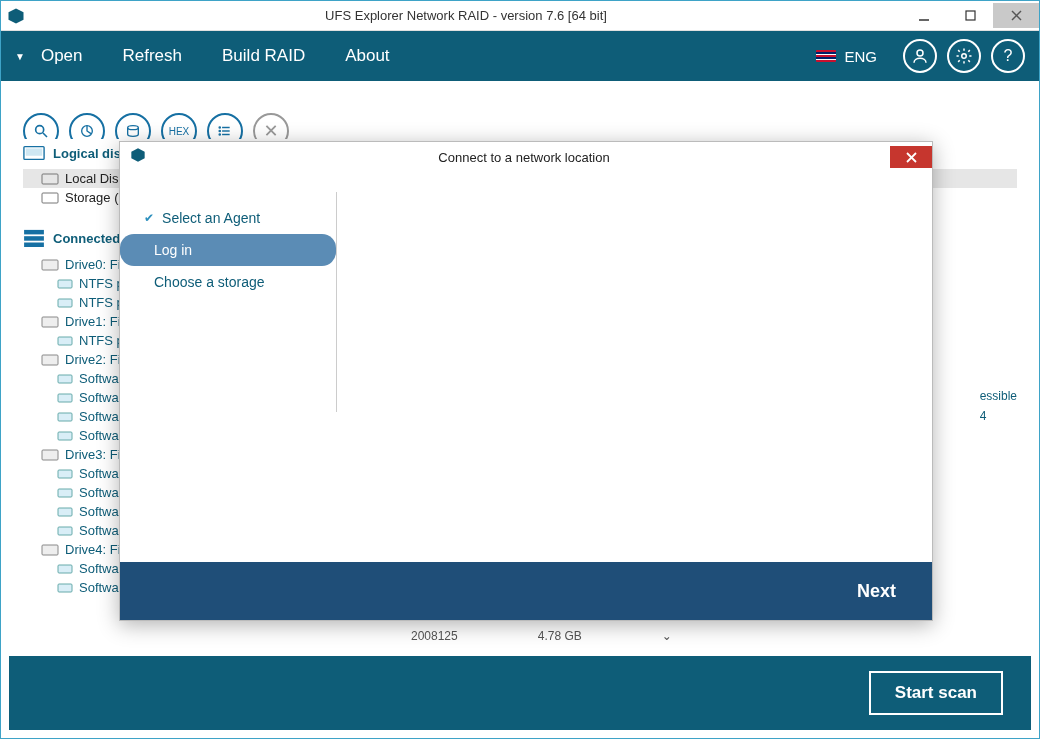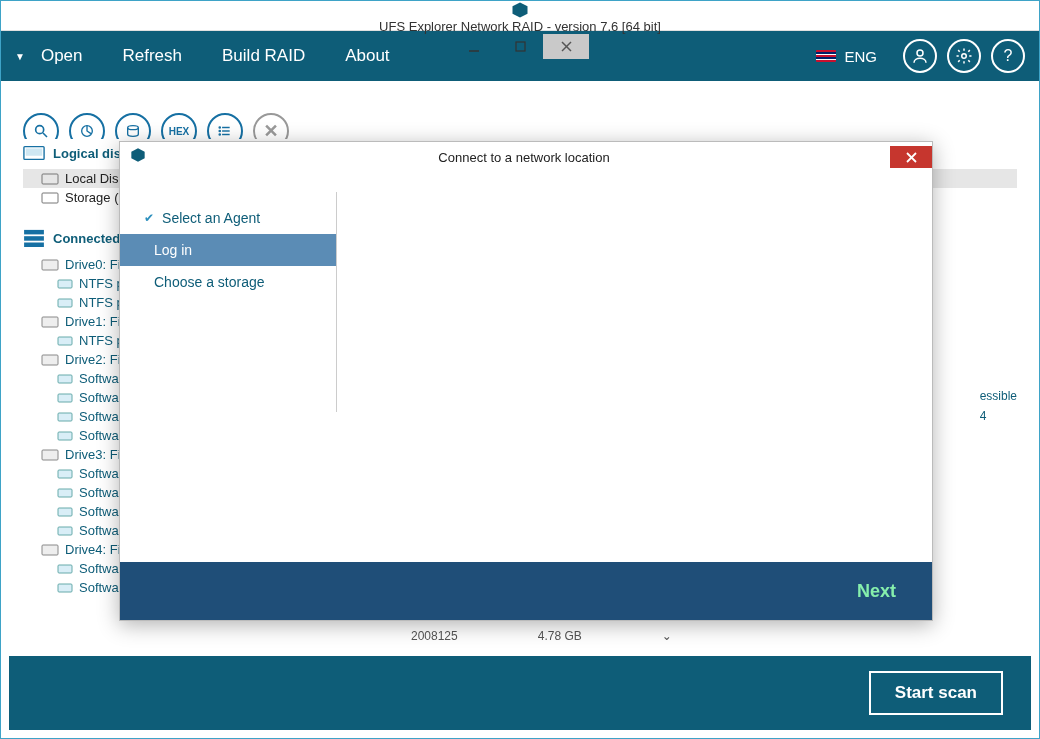--- a/index.html
+++ b/index.html
@@ -1,39 +1,39 @@
 <!DOCTYPE html>
 <html><head>
 <meta charset="utf-8">
 <style>
   * { box-sizing: border-box; margin: 0; padding: 0; font-family: "Segoe UI", Tahoma, sans-serif; }
   body { width: 1040px; height: 739px; background: #fff; overflow: hidden; border: 1px solid #3ea3c7; position: relative; }
 
   
-  .titlebar { height: 30px; background: #fff; display: flex; align-items: center; border-bottom: 1px solid #e0e0e0; flex-direction: column; }
+  .titlebar { height: 30px; background: #fff; display: flex; align-items: center; border-bottom: 1px solid #e0e0e0; }
   .titlebar .app-icon { width: 30px; display:flex; align-items:center; justify-content:center; }
   .titlebar .title { flex: 1; text-align: center; font-size: 13px; color: #333; }
   .titlebar .winbtns { display: flex; }
   .titlebar .winbtn { width: 46px; height: 25px; display:flex; align-items:center; justify-content:center; color:#444; font-size:14px; }
   .titlebar .winbtn.close { background:#c9c9c9; }
 
   
   .ribbon { height: 50px; background: #0e5d78; color: #fff; display: flex; align-items: center; padding: 0 14px; }
   .ribbon .logo { display:flex; align-items:center; gap:10px; font-size:20px; font-weight:600; margin-right: 50px; }
   .ribbon .logo .hex { width:32px; height:32px; display:flex; align-items:center; justify-content:center; }
   .ribbon .dropdown-caret { margin-right: 16px; font-size:10px; }
   .ribbon .menuitem { font-size:17px; margin-right: 40px; cursor:pointer; }
   .ribbon .spacer { flex:1; }
   .ribbon .lang { display:flex; align-items:center; gap:8px; font-size:15px; margin-right:16px; }
   .ribbon .flag { width:20px; height:12px; background: repeating-linear-gradient(0deg,#c8102e 0 1.7px,#fff 1.7px 3.4px,#012169 3.4px 5.1px); border-radius:1px; }
   .ribbon .circlebtn { width:34px; height:34px; border:2px solid #fff; border-radius:50%; display:flex; align-items:center; justify-content:center; margin-left:10px; font-size:16px; }
 
   
   .toolbar { height: 58px; display:flex; align-items:center; gap:10px; padding: 10px 22px 0 22px; background:#fff; }
-  .toolbtn { width:36px; height:36px; border:2px solid #1670a3; border-radius:50%; display:flex; align-items:center; justify-content:center; color:#1670a3; font-size:13px; font-weight:bold;margin-top:32px; }
+  .toolbtn { width:36px; height:36px; border:2px solid #1670a3; border-radius:50%; display:flex; align-items:center; justify-content:center; color:#1670a3; font-size:13px; font-weight:normal;margin-top:32px; }
   .toolbtn.x { border-color:#999; color:#999; font-size:18px; }
 
   
   .main { position: absolute; top: 138px; left: 0; right: 0; bottom: 90px; background:#fff; padding: 0 22px; }
   .tree { font-size:13px; color:#0e5d78; }
   .tree .group { display:flex; align-items:center; gap:8px; font-weight:600; margin: 6px 0 8px 0; }
   .tree .group svg, .tree .item svg { flex-shrink:0; }
   .tree .item { display:flex; align-items:center; gap:6px; padding:2px 0 2px 18px; color:#222; font-weight:400; white-space:nowrap; overflow:hidden; }
   .tree .item.sub { padding-left: 34px; color:#0e5d78; }
   .tree .item.sel { background:#e6e6e6; }
@@ -57,31 +57,31 @@
   .dlg-title .dicon { width:20px; margin-right: 8px; }
   .dlg-title .dtext { flex:1; text-align:center; font-size:13px; color:#222; }
   .dlg-title .dclose { width:42px; height:22px; background:#c6362e; color:#fff; display:flex; align-items:center; justify-content:center; font-size:14px; }
   .dlg-banner { height:50px; background:#5b8cb5; color:#fff; display:flex; align-items:center; padding:0 14px; gap:18px; }
   .dlg-banner .back { width:34px; height:34px; border:2px solid #fff; border-radius:50%; display:flex; align-items:center; justify-content:center; font-size:18px; }
   .dlg-banner .btext { font-size:22px; }
   .dlg-body { flex:1; display:flex; }
   .dlg-left { width:216px; padding:30px 0 0 0; }
   .dlg-step { font-size:14px; padding:8px 16px 8px 24px; color:#0e5d78; display:flex; align-items:center; gap:8px; }
   .dlg-step.done::before { content:"✔"; color:#2b8fbd; font-size:12px; }
-  .dlg-step.active { background:#5b8cb5; color:#fff; padding-left:34px; }
+  .dlg-step.active { background:#5b8cb5; color:#fff; padding-left:34px;border-radius:14px; }
   .dlg-step.pending { padding-left:34px; }
   .dlg-divider { width:1px; background:#ccc; margin:20px 0 150px 0; }
   .dlg-right { flex:1; padding:48px 30px 0 30px; }
   .field-row { display:flex; align-items:center; gap:18px; margin-bottom:24px; }
   .field-row label { font-size:18px; color:#333; width:110px; }
   .field-row input[type=password] { flex:1; height:30px; border:1px solid #aaa; padding:0 10px; font-size:14px; letter-spacing:2px; }
   .check-row { display:flex; align-items:center; gap:8px; font-size:13px; color:#0e5d78; }
   .check-row input { width:14px; height:14px; }
   .dlg-footer { height:58px; background:#1f4e78; display:flex; align-items:center; justify-content:flex-end; padding:0 36px; }
-  .dlg-footer .next { color:#86efac; font-size:18px; font-weight:600; cursor:pointer; }
+  .dlg-footer .next { color:#ffffff; font-size:18px; font-weight:600; cursor:pointer; }
 
   
   .stripe { position:absolute; right:22px; height:22px; width:86px; background:#e1e8ec; }
 </style>
 </head>
 <body>
 
 <div class="titlebar">
   <div class="app-icon">
     <svg width="18" height="18" viewBox="0 0 24 24">

